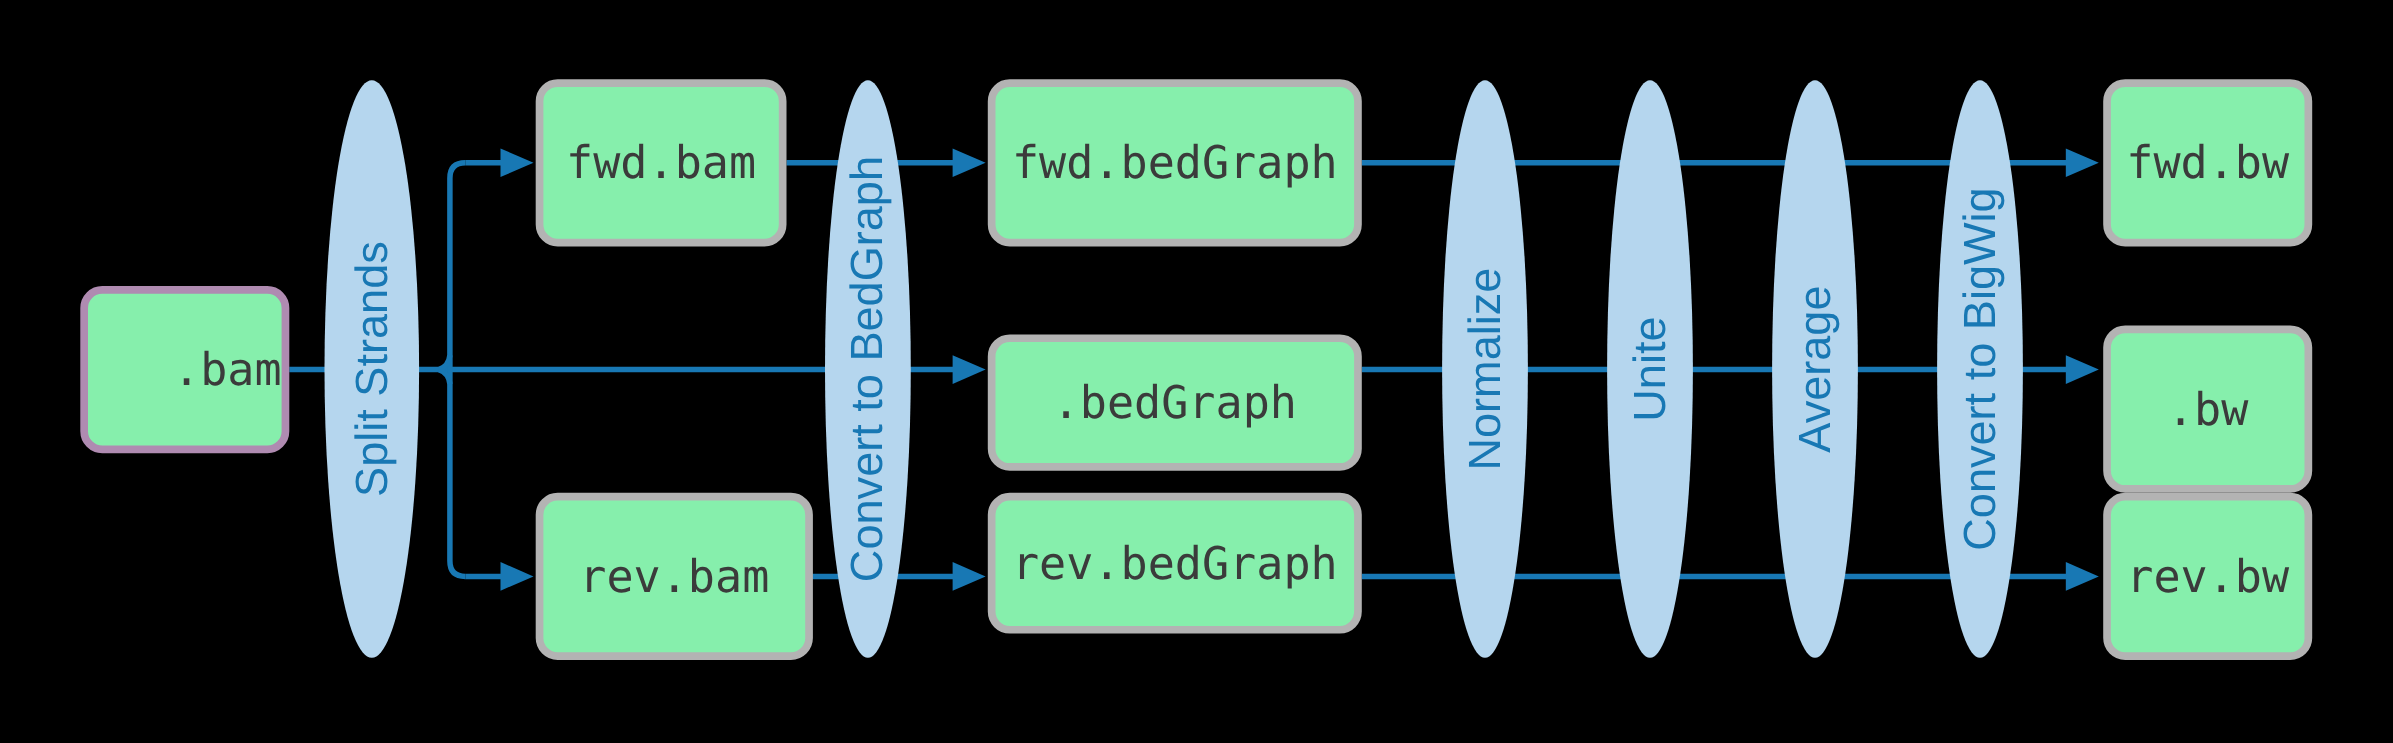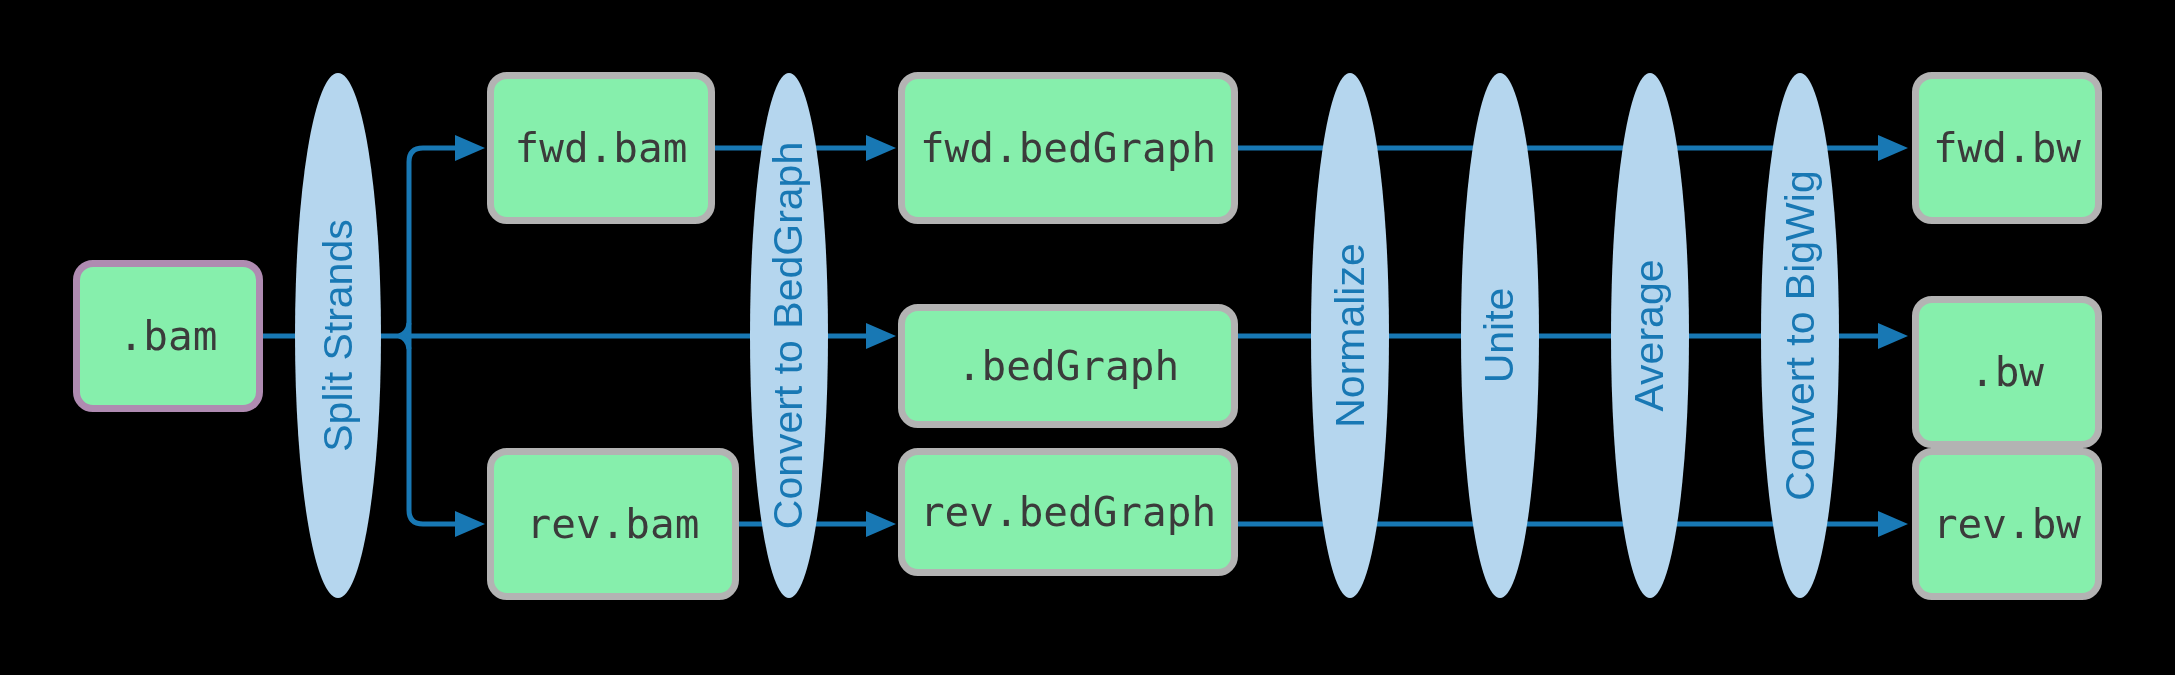--- a/index.html
+++ b/index.html
@@ -31,20 +31,21 @@
     align-items: center;
     justify-content: center;
     z-index: 3;
     font-family: "DejaVu Sans Mono", monospace;
     font-size: 41px;
     color: #3b3b3b;
     letter-spacing: 0px;
   }
   .file-box.input {
     border-color: #af8bb1;
+    justify-content: flex-end;
   }
   .op-ellipse {
     position: absolute;
     box-sizing: border-box;
     background: #b5d6ee;
     border-radius: 50%;
     display: flex;
     align-items: center;
     justify-content: center;
     z-index: 2;

